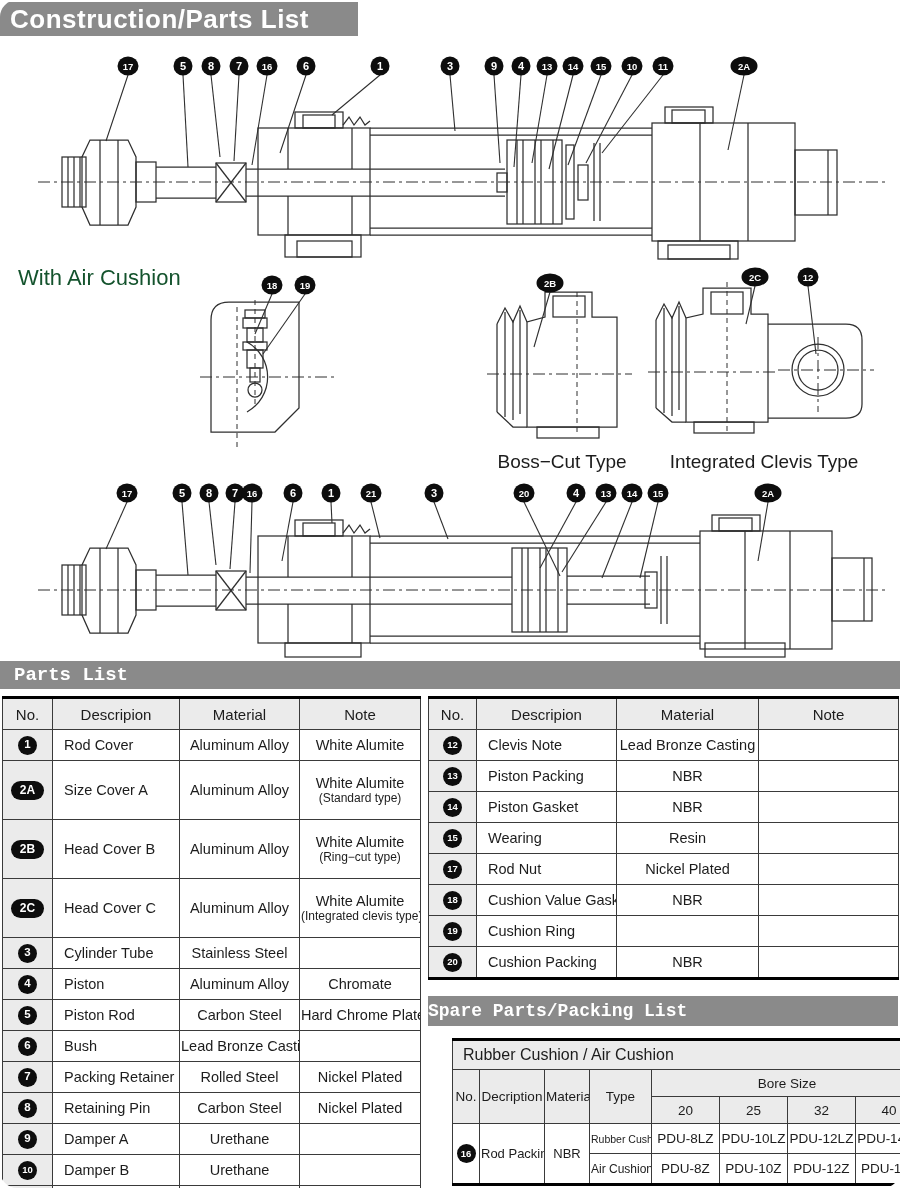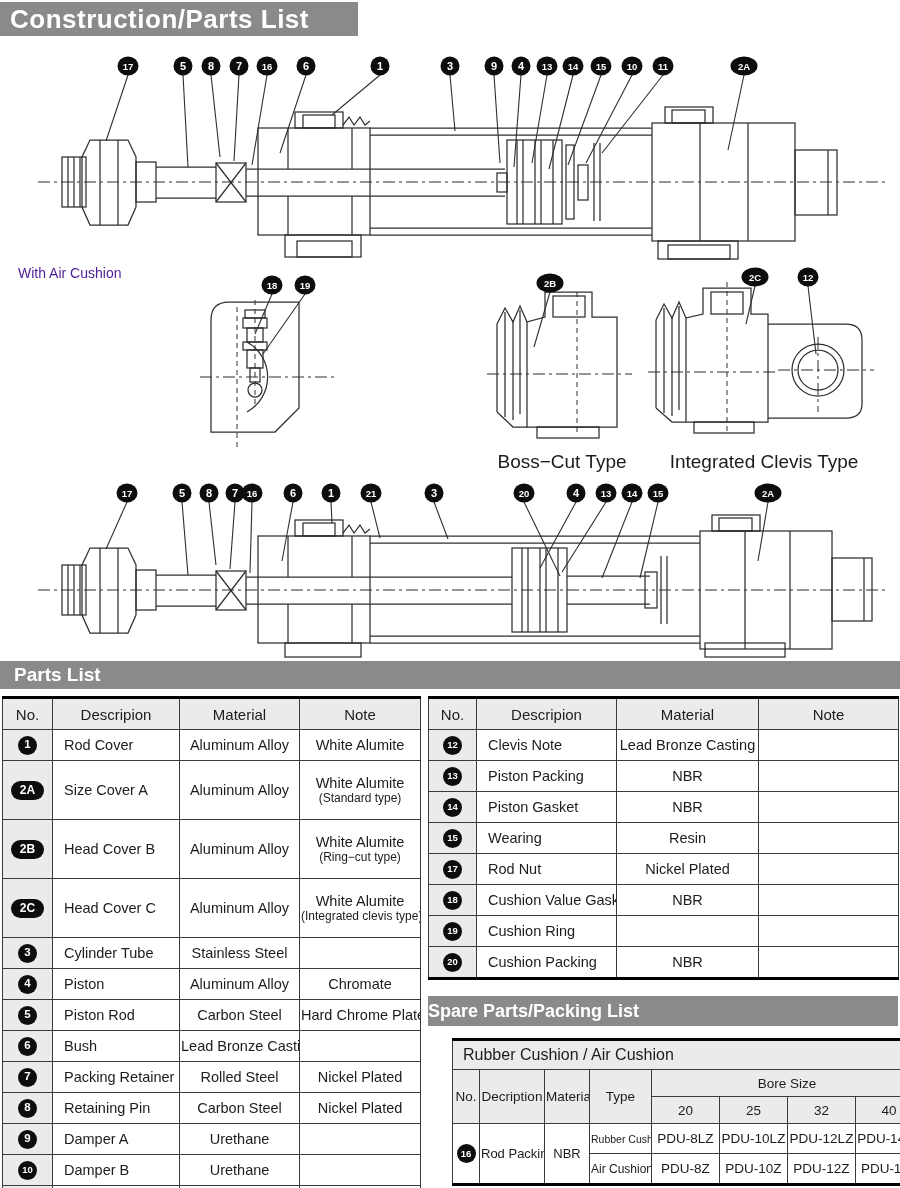--- a/index.html
+++ b/index.html
@@ -1,27 +1,27 @@
 <!DOCTYPE html>
 <html><head>
 <meta charset="utf-8">
 <style>
   html,body{margin:0;padding:0;background:#fff;}
   .canvas{position:relative;width:900px;height:1188px;background:#ffffff;overflow:hidden;
-          font-family:"Liberation Sans",sans-serif;color:#1c1c1c;}
+          font-family:"Liberation Sans",sans-serif;color:#1c1c1c;border-radius:17px;}
   .abs{position:absolute;}
 
   
   .title-bar{left:0;top:2px;width:358px;height:34px;background:#8a8a8a;color:#fff;
              font-size:26px;font-weight:bold;line-height:34px;padding-left:10px;box-sizing:border-box;letter-spacing:0.5px;}
-  .section-bar{background:#8a8a8a;color:#fff;font-weight:600;box-sizing:border-box;}
+  .section-bar{background:#8a8a8a;color:#fff;font-weight:600;box-sizing:border-box;font-family:Liberation Mono, monospace;}
   .bar-parts{left:0;top:661px;width:900px;height:28px;font-size:19px;line-height:28px;padding-left:14px;}
   .bar-spare{left:428px;top:996px;width:470px;height:30px;font-size:18px;line-height:30px;}
 
-  .with-air{left:18px;top:265px;font-size:14px;color:#4c1d95;}
+  .with-air{left:18px;top:265px;font-size:22px;color:#14532d;}
   .type-label{top:451px;height:24px;font-size:19px;text-align:center;color:#1c1c1c;}
 
   
   svg{overflow:visible;}
   .art line,.art rect,.art polygon,.art polyline,.art path,.art circle{stroke:#2f2f2f;stroke-width:1.25;fill:none;}
   .art .cl{stroke-dasharray:12 4 3 4;stroke-width:1;}
   .art .dash{stroke-dasharray:5 4;stroke-width:1;}
   .leader{stroke:#2f2f2f;stroke-width:1.1;}
   .dot{fill:#0d0d0d;stroke:none;}
   .num{fill:#fff;font-weight:bold;font-size:11px;text-anchor:middle;font-family:"Liberation Sans",sans-serif;}

